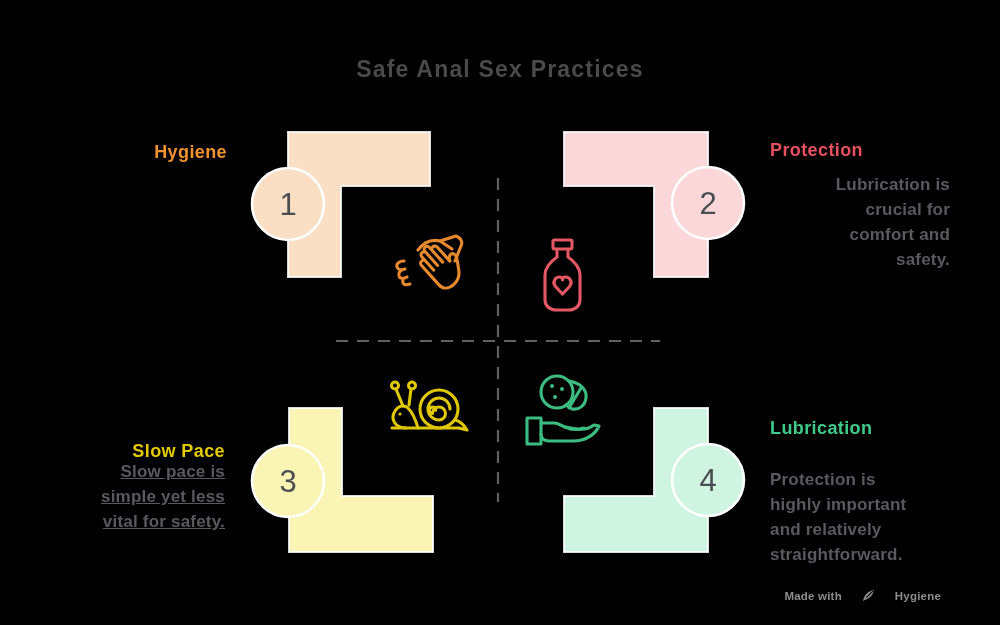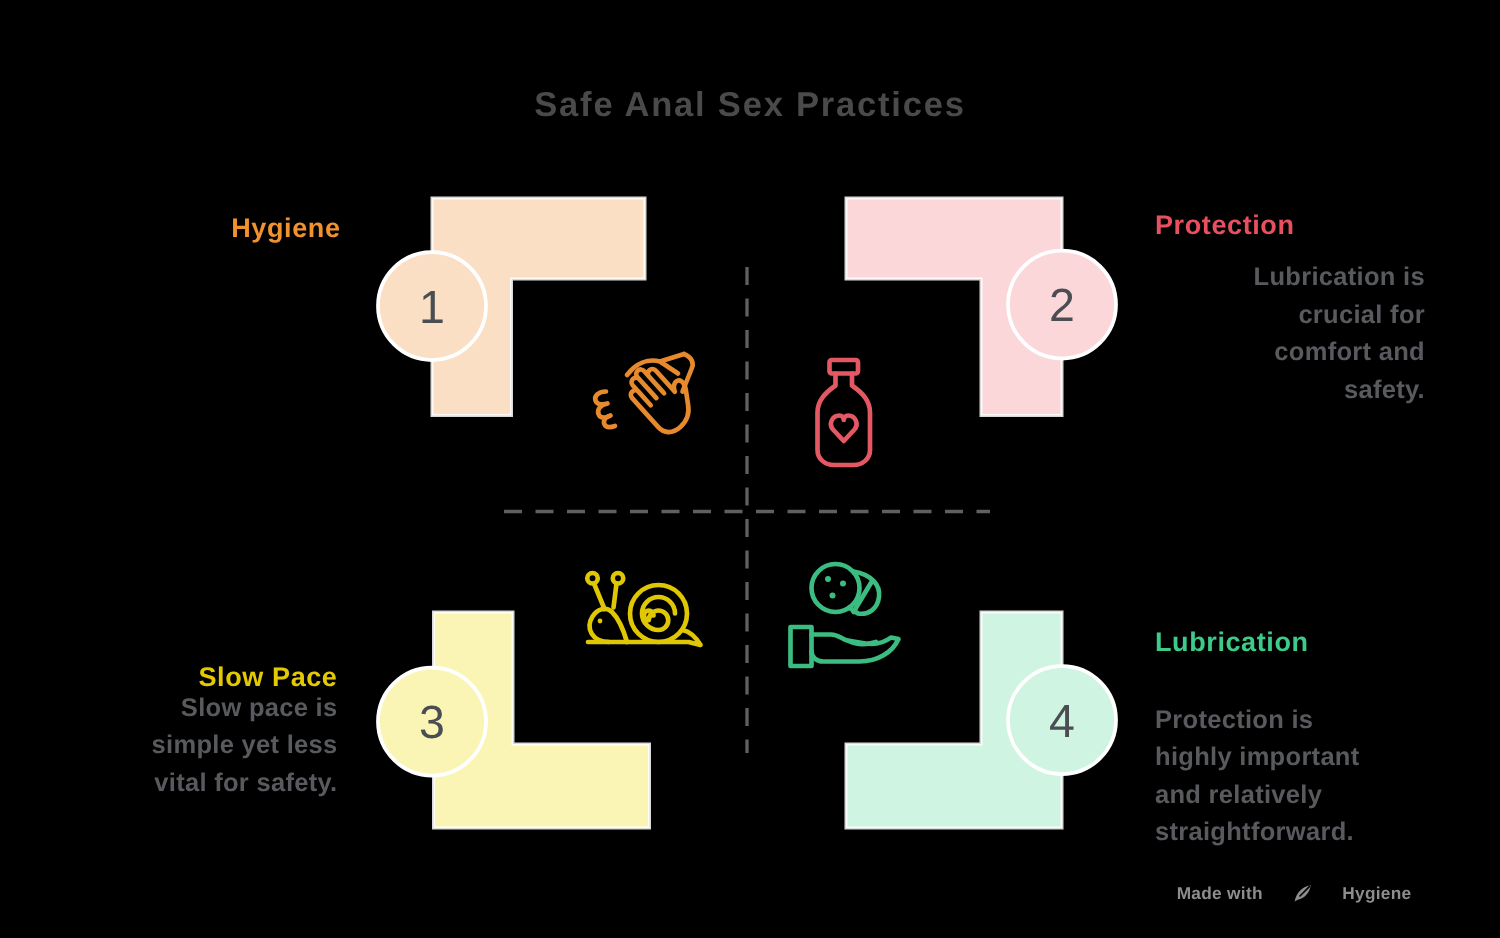--- a/index.html
+++ b/index.html
@@ -20,21 +20,21 @@
   .align-l{text-align:left;}
   .c-orange{color:#f0922e;}
   .c-red{color:#e8505f;}
   .c-yellow{color:#e3ca00;margin-top:12px;}
   .c-green{color:#3ecb8a;}
   #lbl-hygiene{left:27px;top:142px;width:200px;}
   #desc-hygiene{left:17px;top:172px;width:210px;}
   #lbl-lubrication{left:770px;top:140px;width:210px;}
   #desc-lubrication{left:770px;top:172px;width:180px;text-align:right;}
   #lbl-slowpace{left:25px;top:429px;width:200px;}
-  #desc-slowpace{left:15px;top:459px;width:210px;}
+  #desc-slowpace{left:15px;top:459px;width:210px;text-decoration:underline;}
   #lbl-protection{left:770px;top:418px;width:210px;}
   #desc-protection{left:770px;top:467px;width:220px;}
   .footer{
     position:absolute;right:59px;top:589px;display:flex;align-items:center;gap:20px;
     font-size:11.5px;font-weight:700;color:#8d8d8d;letter-spacing:.2px;
   }
   svg{position:absolute;left:0;top:0;}
   text.num{
     font-family:"Liberation Sans",sans-serif;font-size:31px;font-weight:400;
   }

